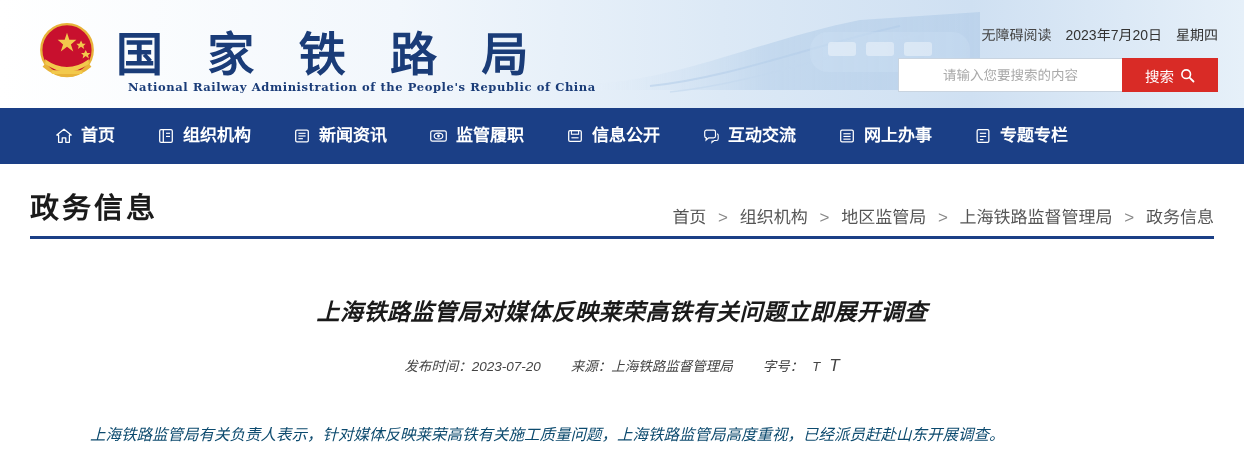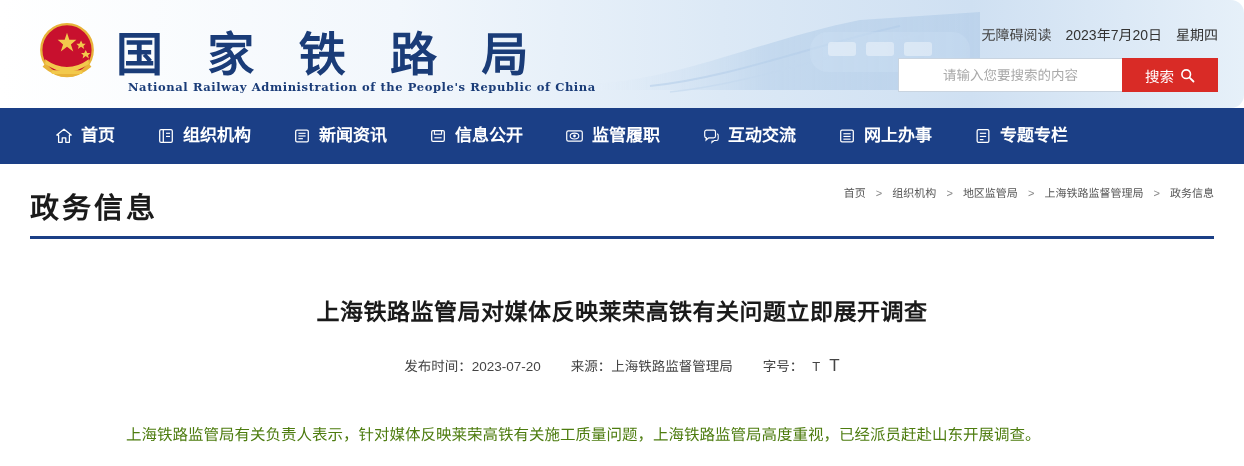--- a/index.html
+++ b/index.html
@@ -12,21 +12,20 @@
     overflow: hidden;
   }
 
   
   .header {
     position: relative;
     width: 1244px;
     height: 108px;
     background: linear-gradient(90deg, #ffffff 0%, #f2f7fc 32%, #dce9f6 58%, #cfe0f2 78%, #e6f0f9 100%);
     overflow: hidden;
-    border-radius: 13px;
   }
   .header-train {
     position: absolute;
     left: 560px; top: 6px;
     width: 420px; height: 96px;
     opacity: .45;
   }
   .emblem {
     position: absolute;
     left: 28px; top: 14px;
@@ -131,36 +130,36 @@
   }
   .page-title {
     font-size: 29px;
     font-weight: bold;
     color: #1a1a1a;
     letter-spacing: 3px;
     padding-bottom: 10px;
     font-family: "DejaVu Sans", "Liberation Sans", sans-serif;
   }
   .breadcrumb {
-    font-size: 11px;
+    font-size: 17px;
     color: #555;
-    padding-bottom: 36px;
+    padding-bottom: 8px;
     white-space: nowrap;
   }
   .breadcrumb .sep { margin: 0 7px; color: #888; }
   .breadcrumb a { color: #555; text-decoration: none; }
   .title-rule {
     width: 1184px;
     height: 3px;
     margin: 0 auto;
     background: #1b3f86;
   }
 
   
-  .article { width: 1244px; padding: 0 91px; }
+  .article { width: 1244px; padding: 0 55px; font-style: italic; }
   .article-title {
     text-align: center;
     font-size: 23px;
     font-weight: bold;
     color: #1a1a1a;
     margin-top: 54px;
     letter-spacing: .5px;
     font-family: "DejaVu Sans", "Liberation Sans", sans-serif;
   }
   .article-meta {
@@ -173,21 +172,21 @@
     justify-content: center;
     gap: 30px;
   }
   .meta-font { display: inline-flex; align-items: baseline; gap: 9px; }
   .fs-small { font-size: 13px; cursor: pointer; }
   .fs-big { font-size: 17px; cursor: pointer; }
   .article-body {
     margin-top: 44px;
     font-size: 15.5px;
     line-height: 30px;
-    color: #4d7c0f;
+    color: #0c4a6e;
     text-align: justify;
     padding: 0 4px;
   }
   .article-body p { margin: 0; text-indent: 2em; }
 </style>
 </head>
 <body>
 
 <div class="header">
 
@@ -260,34 +259,34 @@
   <div class="nav-item">
     <svg width="18" height="18" viewBox="0 0 20 20">
       <rect x="3" y="3.5" width="14" height="13" rx="1.5" fill="none" stroke="#fff" stroke-width="1.4"></rect>
       <line x1="6" y1="7" x2="14" y2="7" stroke="#fff" stroke-width="1.3"></line>
       <line x1="6" y1="10" x2="14" y2="10" stroke="#fff" stroke-width="1.3"></line>
       <line x1="6" y1="13" x2="11" y2="13" stroke="#fff" stroke-width="1.3"></line>
     </svg>
     <span>新闻资讯</span>
   </div>
   <div class="nav-item">
-    <svg width="18" height="18" viewBox="0 0 20 20">
-      <rect x="3" y="4" width="14" height="12" rx="1.5" fill="none" stroke="#fff" stroke-width="1.4"></rect>
-      <rect x="6" y="4" width="8" height="4" fill="none" stroke="#fff" stroke-width="1.2"></rect>
-      <line x1="6" y1="12" x2="14" y2="12" stroke="#fff" stroke-width="1.3"></line>
-    </svg>
-    <span>信息公开</span>
-  </div>
-  <div class="nav-item">
     <svg width="19" height="18" viewBox="0 0 22 20">
       <rect x="2" y="4" width="18" height="12" rx="2" fill="none" stroke="#fff" stroke-width="1.4"></rect>
       <ellipse cx="11" cy="10" rx="5" ry="3.4" fill="none" stroke="#fff" stroke-width="1.3"></ellipse>
       <circle cx="11" cy="10" r="1.6" fill="#fff"></circle>
     </svg>
     <span>监管履职</span>
+  </div>
+  <div class="nav-item">
+    <svg width="18" height="18" viewBox="0 0 20 20">
+      <rect x="3" y="4" width="14" height="12" rx="1.5" fill="none" stroke="#fff" stroke-width="1.4"></rect>
+      <rect x="6" y="4" width="8" height="4" fill="none" stroke="#fff" stroke-width="1.2"></rect>
+      <line x1="6" y1="12" x2="14" y2="12" stroke="#fff" stroke-width="1.3"></line>
+    </svg>
+    <span>信息公开</span>
   </div>
   <div class="nav-item">
     <svg width="18" height="18" viewBox="0 0 20 20">
       <path d="M3 5.5 A2 2 0 0 1 5 3.5 L13 3.5 A2 2 0 0 1 15 5.5 L15 10 A2 2 0 0 1 13 12 L7.5 12 L4.5 14.5 L4.8 12 A2 2 0 0 1 3 10 Z" fill="none" stroke="#fff" stroke-width="1.3"></path>
       <path d="M16.8 7.5 A2 2 0 0 1 18 9.3 L18 13 A2 2 0 0 1 16 15 L13.5 15 L11 17 L11.4 15" fill="none" stroke="#fff" stroke-width="1.2"></path>
     </svg>
     <span>互动交流</span>
   </div>
   <div class="nav-item">
     <svg width="18" height="18" viewBox="0 0 20 20">

